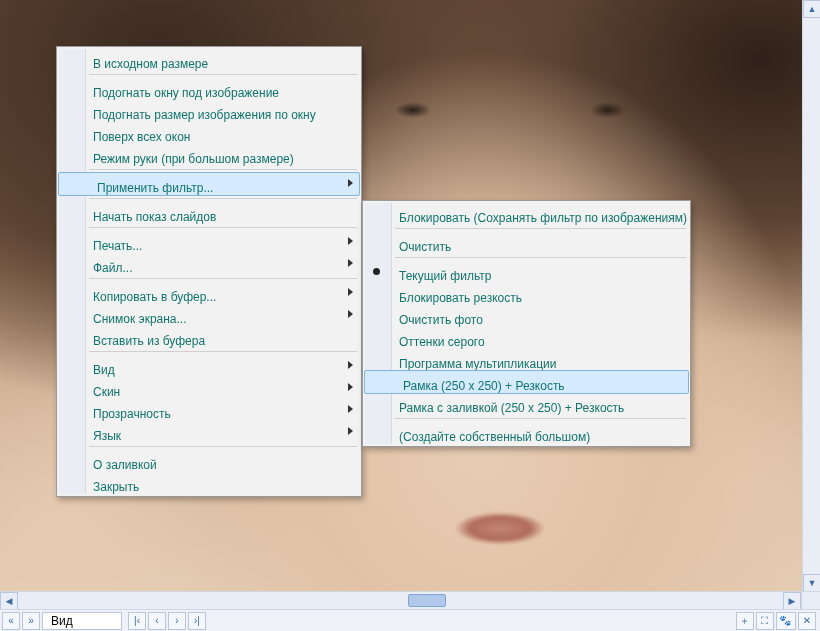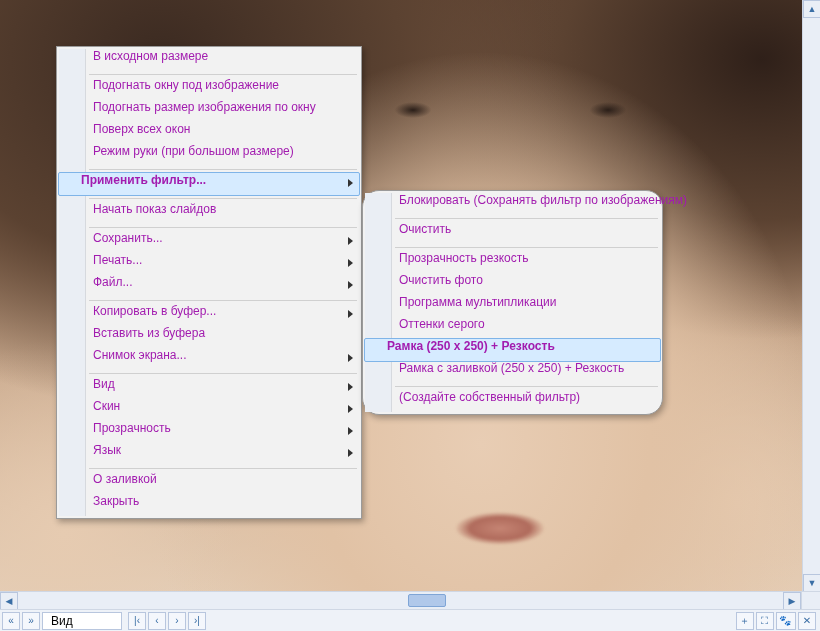--- a/index.html
+++ b/index.html
@@ -120,51 +120,51 @@
     padding:2px;
   }
   .menu .gutter {
     position:absolute; left:2px; top:2px; bottom:2px; width:26px;
     background:#eaeef4;
     border-right:1px solid #d6d9de;
   }
   .menu .item {
     position:relative;
     height:22px;
-    display:flex; align-items:flex-start;
+    display:flex; align-items:flex-end;
     padding-left:34px; padding-right:20px;
     white-space:nowrap;
-    color:#a21caf;
+    color:#0f766e;
   }
   .menu .item.highlight {
     background:#d6ebff;
     border:1px solid #7fb4e8;
     border-radius:2px;
     margin:-1px;
-    padding-left:22px; padding-right:19px;font-weight:bold;
+    padding-left:38px; padding-right:19px;
   }
   .menu .sep {
     margin:3px 2px 3px 30px;
     height:1px;
     background:#d0d0d0;
   }
   .menu .arrow {
     position:absolute; right:6px; top:50%; margin-top:-5px;
     width:0; height:0;
     border-top:4px solid transparent;
     border-bottom:4px solid transparent;
     border-left:5px solid #333;
   }
   .menu .radio {
     position:absolute; left:8px; top:50%; margin-top:-4px;
     width:7px; height:7px; border-radius:50%;
     background:#222;
   }
   #menu1 { left:56px; top:46px; width:306px; }
-  #menu2 { left:362px; top:190px; width:301px;border-radius:17px; }
+  #menu2 { left:362px; top:200px; width:329px; }
 </style>
 </head>
 <body>
 
 <div class="viewport">
   <div class="face"></div>
   <div class="eyeL"></div>
   <div class="eyeR"></div>
   <div class="lips"></div>
 </div>
@@ -253,42 +253,38 @@
   <div class="item highlight">
       <span>Применить фильтр...</span>
       <span class="arrow"></span>
     </div>
   <div class="sep"></div>
   <div class="item">
       <span>Начать показ слайдов</span>
     </div>
   <div class="sep"></div>
   <div class="item">
-      <span>Сохранить...</span>
-      <span class="arrow"></span>
-    </div>
-  <div class="item">
       <span>Печать...</span>
       <span class="arrow"></span>
     </div>
   <div class="item">
       <span>Файл...</span>
       <span class="arrow"></span>
     </div>
   <div class="sep"></div>
   <div class="item">
       <span>Копировать в буфер...</span>
       <span class="arrow"></span>
     </div>
   <div class="item">
+      <span>Снимок экрана...</span>
+      <span class="arrow"></span>
+    </div>
+  <div class="item">
       <span>Вставить из буфера</span>
-    </div>
-  <div class="item">
-      <span>Снимок экрана...</span>
-      <span class="arrow"></span>
     </div>
   <div class="sep"></div>
   <div class="item">
       <span>Вид</span>
       <span class="arrow"></span>
     </div>
   <div class="item">
       <span>Скин</span>
       <span class="arrow"></span>
     </div>
@@ -313,34 +309,38 @@
   <div class="gutter"></div>
   <div class="item">
       <span>Блокировать (Сохранять фильтр по изображениям)</span>
     </div>
   <div class="sep"></div>
   <div class="item">
       <span>Очистить</span>
     </div>
   <div class="sep"></div>
   <div class="item">
-      <span>Прозрачность резкость</span>
+      <span class="radio"></span>
+      <span>Текущий фильтр</span>
+    </div>
+  <div class="item">
+      <span>Блокировать резкость</span>
     </div>
   <div class="item">
       <span>Очистить фото</span>
     </div>
   <div class="item">
+      <span>Оттенки серого</span>
+    </div>
+  <div class="item">
       <span>Программа мультипликации</span>
-    </div>
-  <div class="item">
-      <span>Оттенки серого</span>
     </div>
   <div class="item highlight">
       <span>Рамка (250 x 250) + Резкость</span>
     </div>
   <div class="item">
       <span>Рамка с заливкой (250 x 250) + Резкость</span>
     </div>
   <div class="sep"></div>
   <div class="item">
-      <span>(Создайте собственный фильтр)</span>
+      <span>(Создайте собственный большом)</span>
     </div>
 </div>
 
 </body></html>

